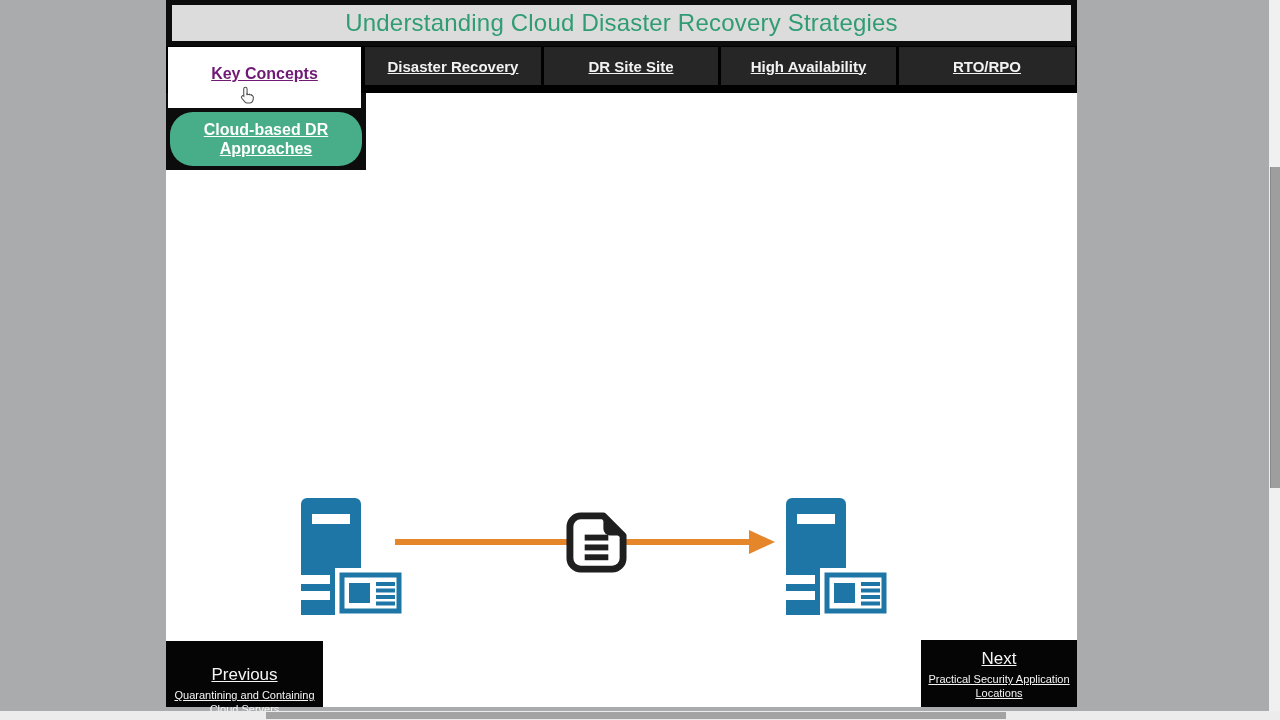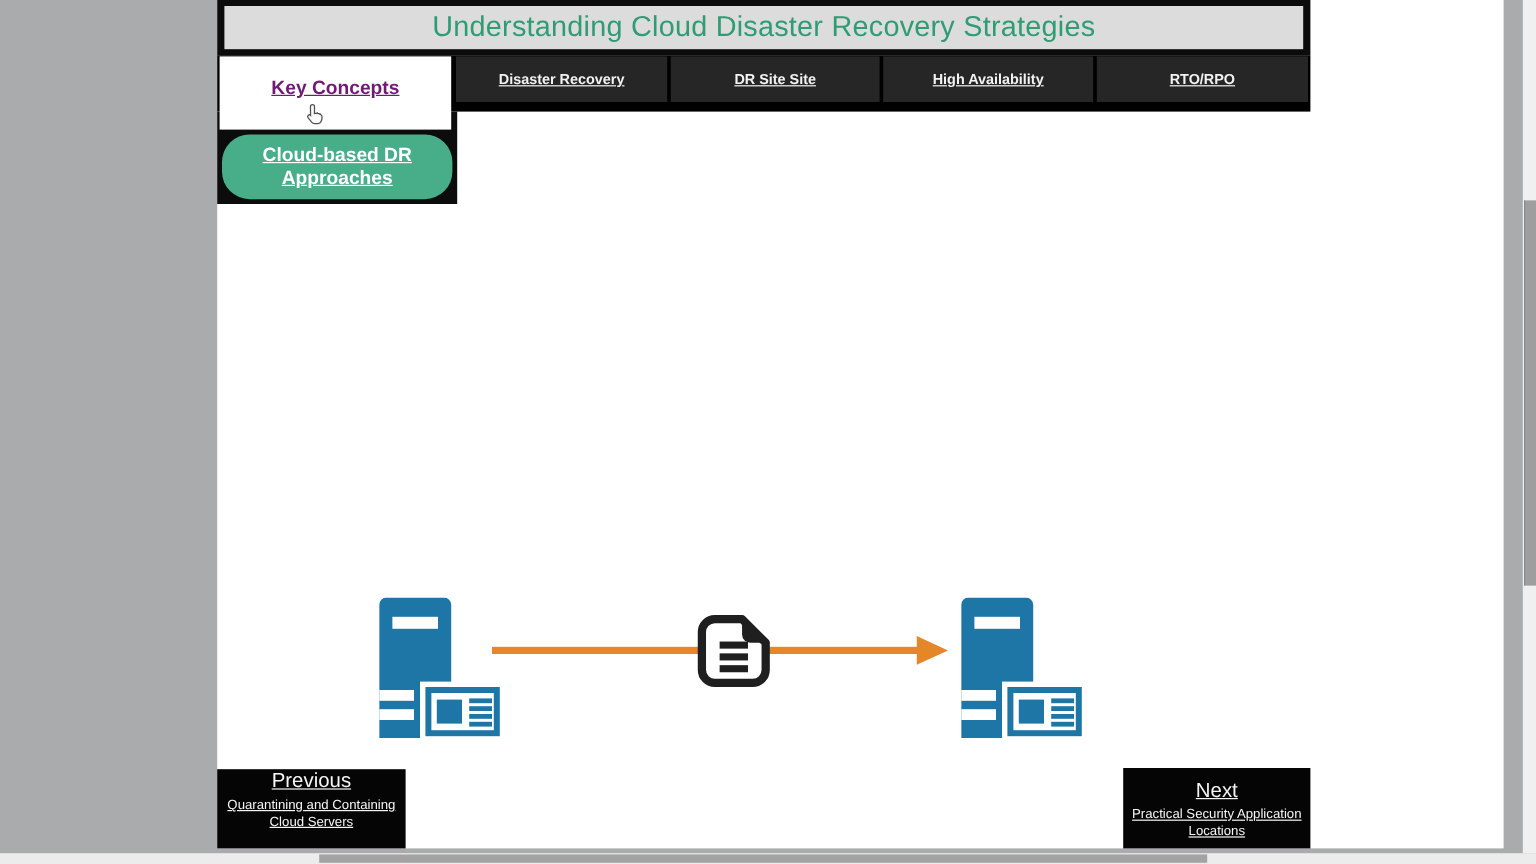--- a/index.html
+++ b/index.html
@@ -2,30 +2,30 @@
 <html><head>
 <meta charset="utf-8">
 <style>
   * { margin:0; padding:0; box-sizing:border-box; }
   html,body { width:1280px; height:720px; overflow:hidden; }
   body { font-family:"Liberation Sans", sans-serif; background:#a9abac; position:relative; }
 
   .root { position:absolute; left:0; top:0; width:1280px; height:720px; background:#a9abac; }
 
   
-  .slide { position:absolute; left:181px; top:0; width:1072px; height:707px; background:#ffffff; }
+  .slide { position:absolute; left:166px; top:0; width:911px; height:707px; background:#ffffff; }
 
   
   .titlebar { position:absolute; left:0; top:0; width:911px; height:46px; background:#0c0c0c; padding:5px 6px; }
   .titlebar-inner { width:100%; height:100%; background:#dcdcdc; display:flex; align-items:center; justify-content:center; }
   .titlebar-inner span { color:#2f9c74; font-size:24px; letter-spacing:.2px; }
 
   
   .tabrow { position:absolute; left:0; top:46px; width:911px; height:47px; background:#000000; }
-  .tab { position:absolute; top:1px; height:38px; background:#262626; color:#f2f2f2; font-size:12px; font-weight:bold;
+  .tab { position:absolute; top:1px; height:38px; background:#262626; color:#f2f2f2; font-size:15px; font-weight:bold;
          text-decoration:underline; display:flex; align-items:center; justify-content:center; cursor:pointer; }
   .tab-dr  { left:199px; width:176px; }
   .tab-st  { left:378px; width:174px; }
   .tab-ha  { left:555px; width:175px; }
   .tab-rr  { left:733px; width:176px; }
 
   .tab-active { position:absolute; left:2px; top:47px; width:193px; height:61px; background:#ffffff; z-index:3;
                 display:flex; align-items:flex-start; justify-content:center; padding-top:18px; }
   .tab-active span { color:#701a75; font-size:16px; font-weight:bold; text-decoration:underline; }
 
@@ -42,21 +42,21 @@
   .server { position:absolute; width:105px; height:120px; }
   .server-left  { left:135px; top:28px; }
   .server-right { left:620px; top:28px; }
   .arrow-line { position:absolute; left:229px; top:69px; width:356px; height:6px; background:#e5862b; }
   .arrow-head { position:absolute; left:583px; top:60px; width:0; height:0;
                 border-left:26px solid #e5862b; border-top:12px solid transparent; border-bottom:12px solid transparent; }
   .doc-icon { position:absolute; left:399px; top:41px; width:63px; height:63px; }
 
   
   .pager { position:absolute; background:#050505; color:#f5f5f5; text-align:center; cursor:pointer; }
-  .pager-prev { left:0; top:641px; width:157px; height:66px; padding-top:0; }
+  .pager-prev { left:0; top:641px; width:157px; height:66px; padding-top:24px; }
   .pager-next { left:755px; top:640px; width:156px; height:67px; padding-top:9px; }
   .pager-label { font-size:17px; text-decoration:underline; display:block; margin-bottom:3px; }
   .pager-topic { font-size:11px; text-decoration:underline; line-height:14px; display:block; padding:0 4px; }
 
   
   .hscroll-track { position:absolute; left:0; top:711px; width:1280px; height:9px; background:#ececec; }
   .hscroll-thumb { position:absolute; left:266px; top:1px; width:740px; height:7px; background:#a3a3a3; }
   .vscroll-track { position:absolute; left:1269px; top:0; width:11px; height:711px; background:#f0f0f0; }
   .vscroll-thumb { position:absolute; left:1px; top:167px; width:10px; height:321px; background:#9e9e9e; border-left:1px solid #8a8a8a; }
 </style>

